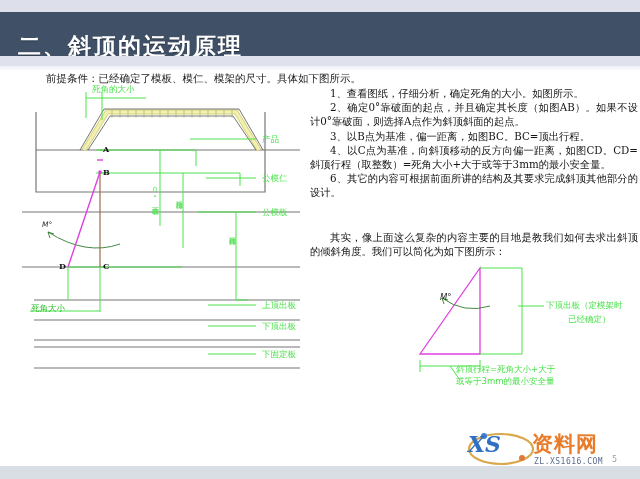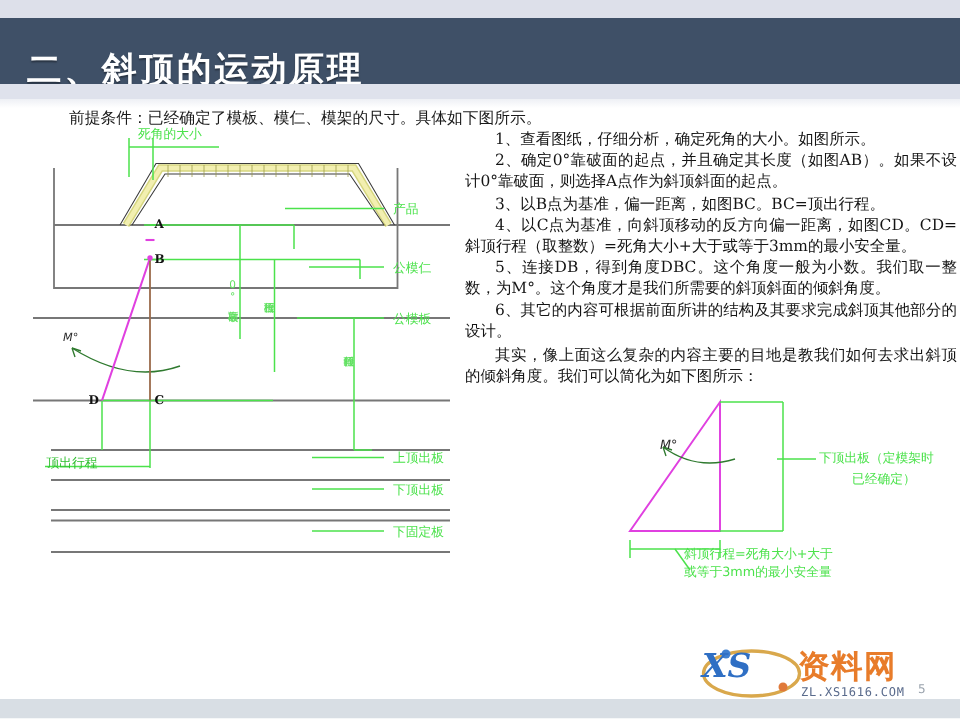--- a/index.html
+++ b/index.html
@@ -195,36 +195,35 @@
     <div class="lbl" style="left:262px;top:173px;">公模仁</div>
     <div class="lbl" style="left:262px;top:207px;">公模板</div>
     <div class="lbl" style="left:262px;top:300px;">上顶出板</div>
     <div class="lbl" style="left:262px;top:321px;">下顶出板</div>
     <div class="lbl" style="left:262px;top:349px;">下固定板</div>
 
     <div class="vlbl" style="left:150px;top:186px;">0°靠破面</div>
     <div class="vlbl" style="left:174px;top:196px;">顶出行程</div>
     <div class="vlbl" style="left:227px;top:232px;">斜顶行程</div>
 
-    <div class="lbl lbl-dk" style="left:31px;top:303px;">顶出行程</div>
+    <div class="lbl lbl-dk" style="left:31px;top:303px;">死角大小</div>
 
     <div class="ptlbl" style="left:103px;top:144px;">A</div>
     <div class="ptlbl" style="left:103px;top:167px;">B</div>
     <div class="ptlbl" style="left:59px;top:261px;">D</div>
     <div class="ptlbl" style="left:103px;top:261px;">C</div>
 
     <div class="anglbl" style="left:42px;top:220px;">M°</div>
   </div>
 
   <div class="rtext" id="steps">
     <span class="indent">1、查看图纸，仔细分析，确定死角的大小。如图所示。</span>
     <span class="indent">2、确定0°靠破面的起点，并且确定其长度（如图AB）。如果不设计0°靠破面，则选择A点作为斜顶斜面的起点。</span>
     <span class="indent">3、以B点为基准，偏一距离，如图BC。BC=顶出行程。</span>
     <span class="indent">4、以C点为基准，向斜顶移动的反方向偏一距离，如图CD。CD=斜顶行程（取整数）=死角大小+大于或等于3mm的最小安全量。</span>
-    <span class="indent">5、连接DB，得到角度DBC。这个角度一般为小数。我们取一整数，为M°。这个角度才是我们所需要的斜顶斜面的倾斜角度。</span>
     <span class="indent">6、其它的内容可根据前面所讲的结构及其要求完成斜顶其他部分的设计。</span>
   </div>
 
   <div class="rtext" id="para-shiji">
     <span class="indent">其实，像上面这么复杂的内容主要的目地是教我们如何去求出斜顶的倾斜角度。我们可以简化为如下图所示：</span>
   </div>
 
   <div class="fig2">
     <svg width="242" height="122" viewBox="0 0 242 122">
 

